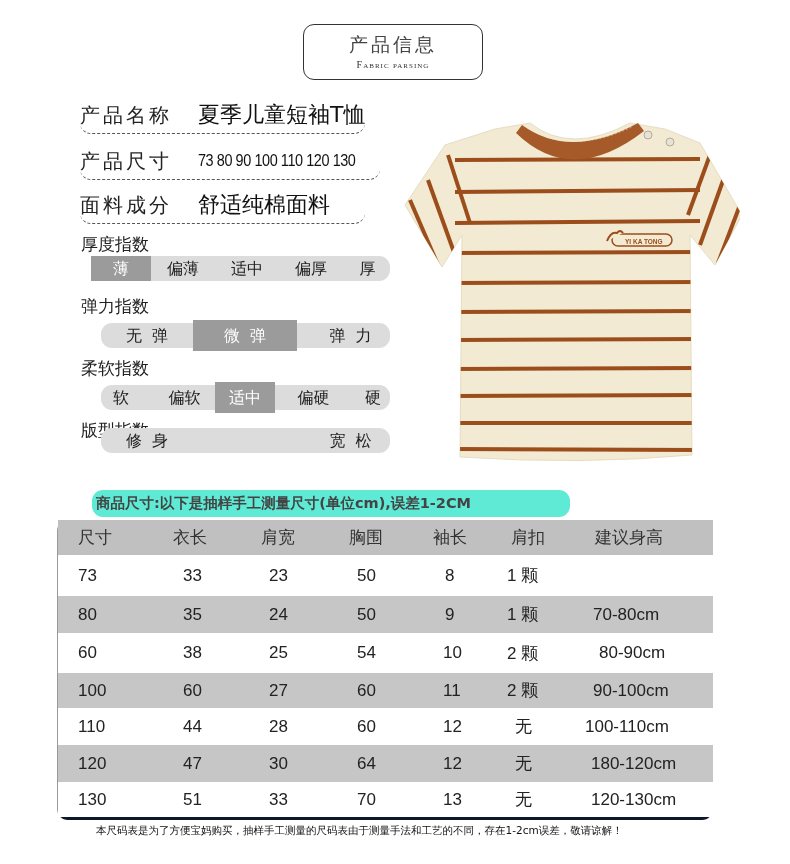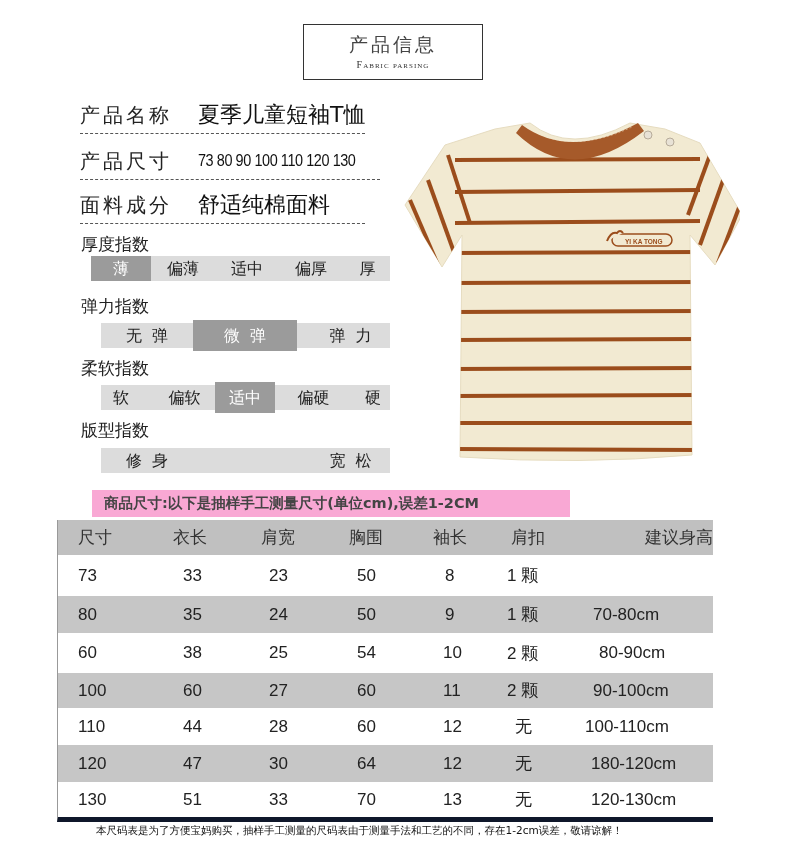--- a/index.html
+++ b/index.html
@@ -1,20 +1,20 @@
 <!DOCTYPE html>
 <html><head>
 <meta charset="utf-8">
 <style>
   html, body { margin: 0; padding: 0; background: #ffffff; }
   body {
     width: 790px; height: 864px; position: relative; overflow: hidden;
     font-family: "DejaVu Sans", "Liberation Sans", sans-serif; color: #222;
   }
-  .abs { position: absolute; }
+  .abs { position: absolute; border-radius: 11px; }
 
   
   .title-box {
     left: 303px; top: 24px; width: 180px; height: 56px;
     border: 1px solid #333; box-sizing: border-box; text-align: center;
   }
   .title-cn { font-family: "DejaVu Serif", "Liberation Serif", serif; font-size: 19px; letter-spacing: 3px; color: #444; margin-top: 8px; line-height: 22px; }
   .title-en { font-family: "Liberation Serif", serif; font-size: 10px; letter-spacing: 1px; color: #333; margin-top: 4px; font-variant: small-caps; }
 
   
@@ -28,26 +28,26 @@
 
   
   .idx-title { left: 81px; font-size: 17px; color: #222; line-height: 20px; }
   .bar { background: #dcdcdc; height: 25px; }
   .seg { position: absolute; top: 0; height: 39px; line-height: 25px; font-size: 16px; color: #222; text-align: center; }
   .hl { position: absolute; background: #9b9b9b; color: #fff; text-align: center; font-size: 16px; }
 
   
   .notice {
     left: 92px; top: 490px; width: 478px; height: 27px;
-    background: #f9a8d4; font-weight: bold; font-size: 14.5px; color: #444; line-height: 27px;
-    padding-left: 12px; box-sizing: border-box; white-space: nowrap;
-  }
-
-  
-  .table { left: 57px; top: 520px; width: 655px; border-left: 1px solid #999; border-bottom: 5px solid #0f172a; }
+    background: #5eead4; font-weight: bold; font-size: 14.5px; color: #444; line-height: 27px;
+    padding-left: 4px; box-sizing: border-box; white-space: nowrap;
+  }
+
+  
+  .table { left: 57px; top: 520px; width: 655px; border-left: 1px solid #999; border-bottom: 3px solid #0f172a; }
   .trow { display: flex; height: 37px; align-items: center; }
   .trow.header { height: 35px; background: #c0c0c0; }
   .trow.gray { background: #c6c6c6; }
   .trow.white { background: #ffffff; }
   .cell { font-size: 17px; color: #222; font-family: "Liberation Sans", sans-serif; }
   .trow.header .cell { font-size: 17px; color: #333; }
 
   .footnote { left: 96px; top: 824px; font-size: 10.5px; color: #111; white-space: nowrap; }
 
   
@@ -90,21 +90,21 @@
 <div class="abs idx-title" style="top:358px;">柔软指数</div>
 <div class="abs bar" style="left:101px; top:385px; width:289px;">
   <div class="seg" style="left:0; width:40px;">软</div>
   <div class="seg" style="left:56px; width:55px;">偏软</div>
   <div class="hl" style="left:114px; top:-3px; width:60px; height:31px; line-height:31px;">适中</div>
   <div class="seg" style="left:185px; width:55px;">偏硬</div>
   <div class="seg" style="left:255px; width:34px;">硬</div>
 </div>
 
 <div class="abs idx-title" style="top:420px;">版型指数</div>
-<div class="abs bar" style="left:101px; top:448px; width:289px;">
+<div class="abs bar" style="left:101px; top:428px; width:289px;">
   <div class="seg" style="left:0; width:92px; white-space:pre;">修  身</div>
   <div class="seg" style="left:210px; width:79px; white-space:pre;">宽  松</div>
 </div>
 
 <div class="abs shirt">
   <svg width="340" height="350" viewBox="0 0 340 350" xmlns="http://www.w3.org/2000/svg">
     <defs>
       <clipPath id="bodyClip">
         <path d="M95 14 L130 8 Q170 40 230 8 L265 14 L300 28 L342 100 L315 150 L290 120 L292 340 Q180 350 60 342 L62 120 L42 152 L5 90 L45 30 Z"></path>
       </clipPath>
@@ -149,21 +149,21 @@
 <div class="abs notice">商品尺寸:以下是抽样手工测量尺寸(单位cm),误差1-2CM</div>
 
 <div class="abs table">
   <div class="trow header">
     <div class="cell" style="width:87px; padding-left:20px; box-sizing:border-box;">尺寸</div>
     <div class="cell" style="width:86px; padding-left:28px; box-sizing:border-box;">衣长</div>
     <div class="cell" style="width:90px; padding-left:30px; box-sizing:border-box;">肩宽</div>
     <div class="cell" style="width:84px; padding-left:28px; box-sizing:border-box;">胸围</div>
     <div class="cell" style="width:86px; padding-left:28px; box-sizing:border-box;">袖长</div>
     <div class="cell" style="width:84px; padding-left:20px; box-sizing:border-box;">肩扣</div>
-    <div class="cell" style="width:138px; padding-left:20px; box-sizing:border-box;text-align:right;">建议身高</div>
+    <div class="cell" style="width:138px; padding-left:20px; box-sizing:border-box;">建议身高</div>
   </div>
 
   <div class="trow white" style="height:41px;">
     <div class="cell" style="width:87px; padding-left:20px; box-sizing:border-box;">73</div>
     <div class="cell" style="width:86px; padding-left:38px; box-sizing:border-box;">33</div>
     <div class="cell" style="width:90px; padding-left:38px; box-sizing:border-box;">23</div>
     <div class="cell" style="width:84px; padding-left:36px; box-sizing:border-box;">50</div>
     <div class="cell" style="width:86px; padding-left:40px; box-sizing:border-box;">8</div>
     <div class="cell" style="width:84px; padding-left:16px; box-sizing:border-box;">1 颗</div>
   </div>

